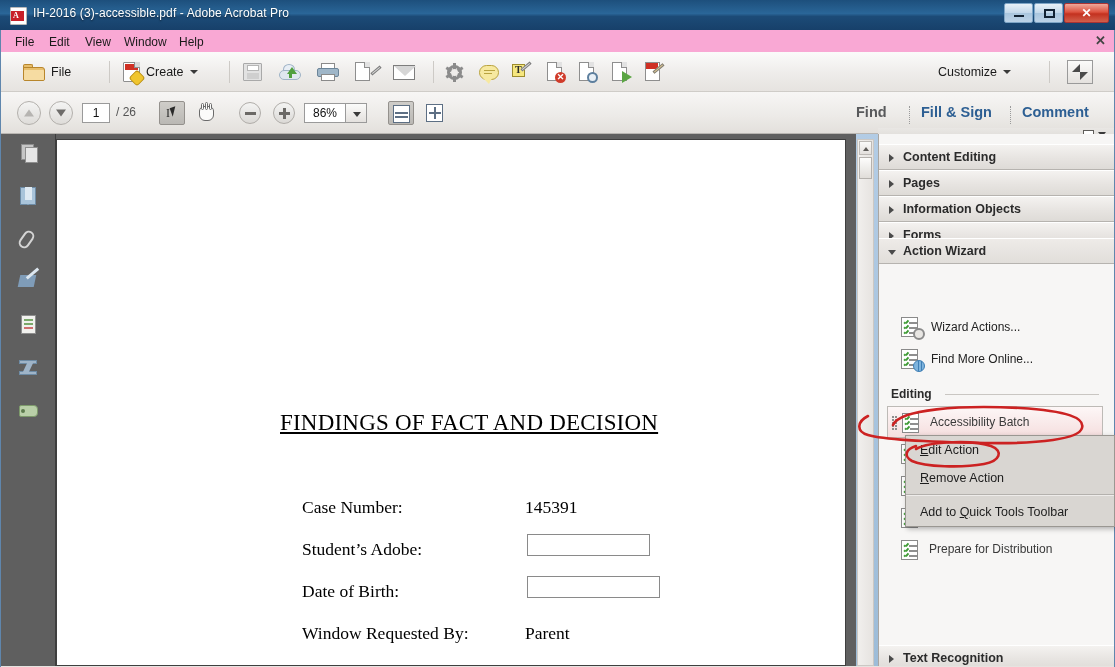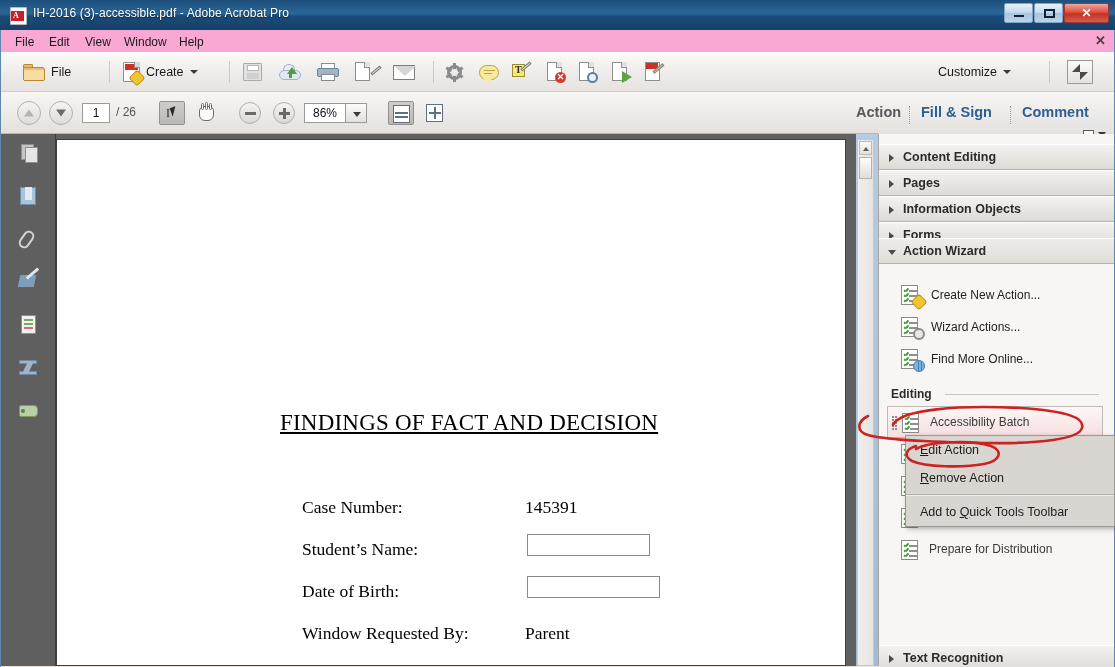--- a/index.html
+++ b/index.html
@@ -509,21 +509,21 @@
         <span style="position:absolute;left:1px;top:10px;width:13px;height:1.5px;background:#5d6f84"></span>
       </span>
     </div>
     <div class="fitbtn" style="left:421px">
       <span class="fiticon">
         <span style="position:absolute;left:7px;top:2px;width:1.5px;height:12px;background:#5d6f84"></span>
         <span style="position:absolute;left:2px;top:7px;width:12px;height:1.5px;background:#5d6f84"></span>
       </span>
     </div>
 
-    <div class="rtab gray" style="left:855px">Action</div>
+    <div class="rtab gray" style="left:855px">Find</div>
     <div class="rtab-sep" style="left:908px"></div>
     <div class="rtab blue" style="left:920px">Fill &amp; Sign</div>
     <div class="rtab-sep" style="left:1009px"></div>
     <div class="rtab blue" style="left:1021px">Comment</div>
   </div>
 
   <div class="rail">
     <div class="rail-ico" style="top:8px">
       <span style="position:absolute;left:5px;top:2px;width:13px;height:16px;background:#c6c6c6;border:1px solid #8e8e8e;box-sizing:border-box"></span>
       <span style="position:absolute;left:9px;top:5px;width:13px;height:16px;background:#e6e6e6;border:1px solid #8e8e8e;box-sizing:border-box"></span>
@@ -557,21 +557,21 @@
     </div>
   </div>
 
   <div class="canvas">
     <div class="page">
       <div class="doc-title">FINDINGS OF FACT AND DECISION</div>
 
       <div class="doc-row doc-lbl" style="top:357px">Case Number:</div>
       <div class="doc-row doc-val" style="top:357px">145391</div>
 
-      <div class="doc-row doc-lbl" style="top:399px">Student’s Name:</div>
+      <div class="doc-row doc-lbl" style="top:399px">Student’s Adobe:</div>
       <div class="formfield" style="left:470px;top:394px;width:123px;height:22px"></div>
 
       <div class="doc-row doc-lbl" style="top:441px">Date of Birth:</div>
       <div class="formfield" style="left:470px;top:436px;width:133px;height:22px"></div>
 
       <div class="doc-row doc-lbl" style="top:483px">Window Requested By:</div>
       <div class="doc-row doc-val" style="top:483px">Parent</div>
 
       <div class="doc-row doc-lbl" style="top:525px">Date of Hearing:</div>
       <div class="doc-row doc-val" style="top:525px">October 1, 2013</div>
@@ -605,34 +605,20 @@
     </div>
     <div class="sect" style="top:88px">
       <span class="caret-r"></span>
       <span class="lbl">Forms</span>
     </div>
     <div class="sect open" style="top:104px">
       <span class="caret-d"></span>
       <span class="lbl">Action Wizard</span>
     </div>
 
-    <div class="wiz-item" style="top:146px">
-      <span class="wiz-ico">
-        <span class="chk">
-          <span class="c" style="top:3px"></span>
-            <span class="l" style="top:4px"></span>
-          <span class="c" style="top:8px"></span>
-            <span class="l" style="top:9px"></span>
-          <span class="c" style="top:13px"></span>
-            <span class="l" style="top:14px"></span>
-        </span>
-        <span class="star"></span>
-      </span>
-      <span class="wiz-lbl">Create New Action...</span>
-    </div>
     <div class="wiz-item" style="top:178px">
       <span class="wiz-ico">
         <span class="chk">
           <span class="c" style="top:3px"></span>
             <span class="l" style="top:4px"></span>
           <span class="c" style="top:8px"></span>
             <span class="l" style="top:9px"></span>
           <span class="c" style="top:13px"></span>
             <span class="l" style="top:14px"></span>
         </span>

